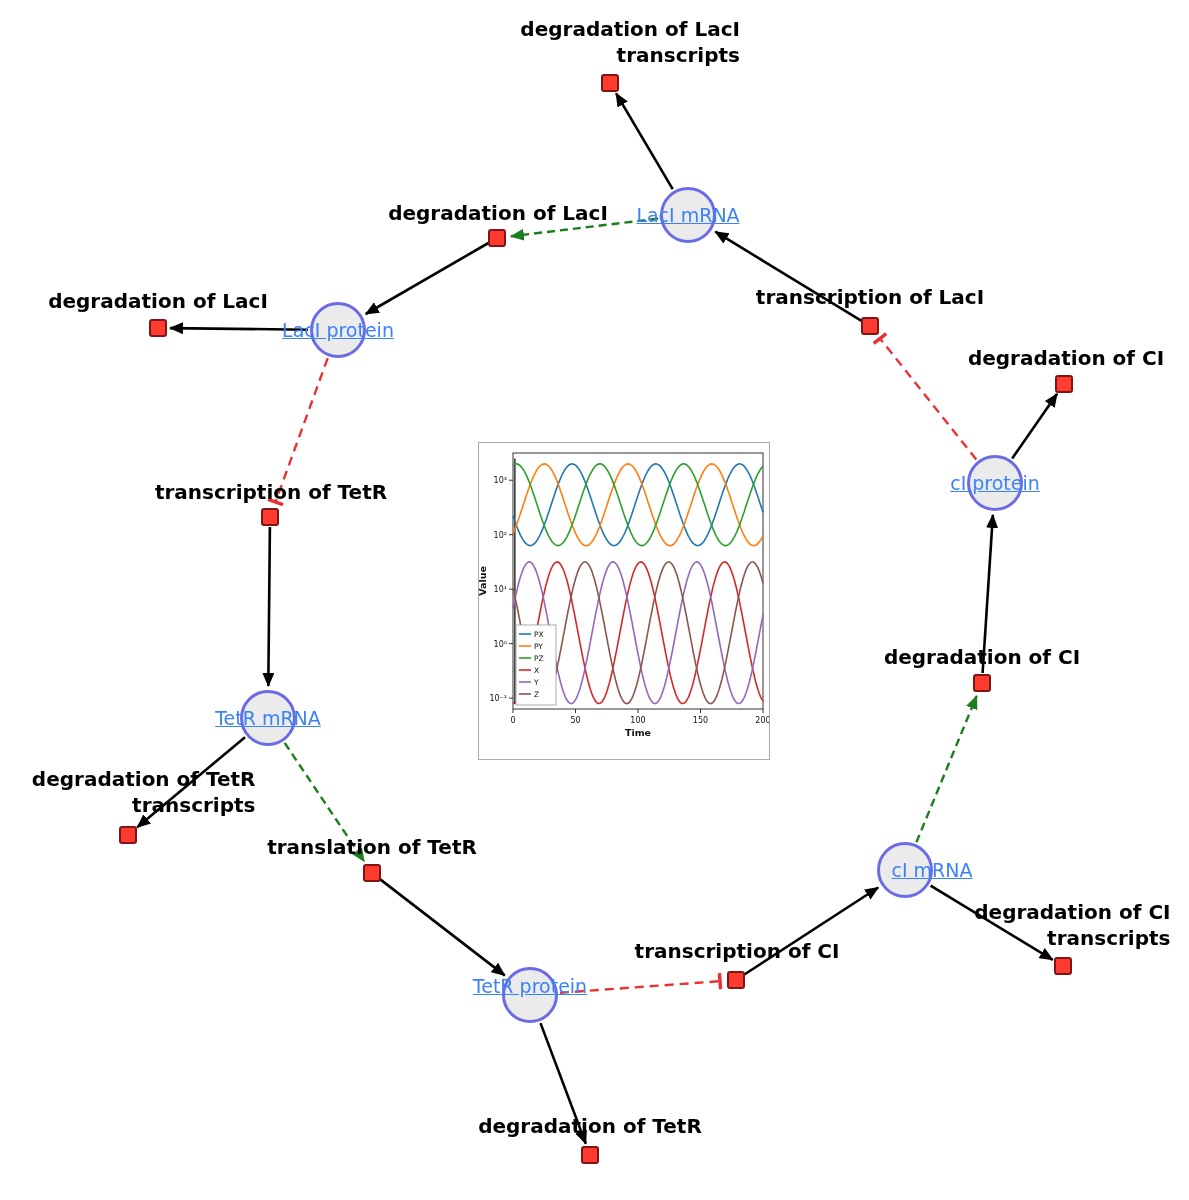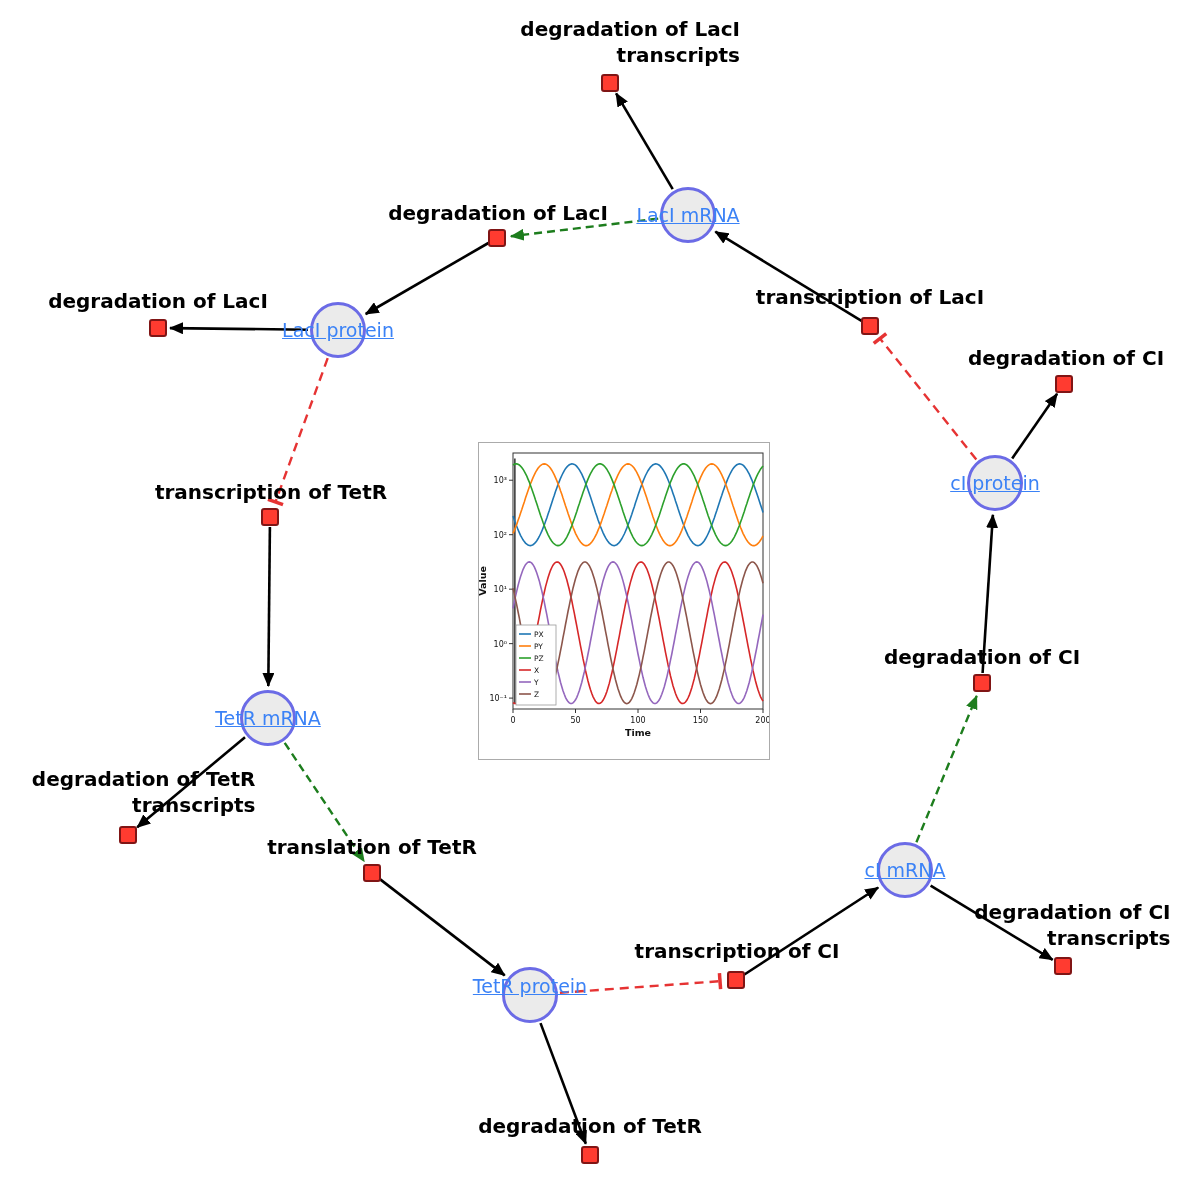--- a/index.html
+++ b/index.html
@@ -68,21 +68,21 @@
   <div class="sp-circle" style="left:338px;top:330px"></div>
   <div class="sp-label" style="left:338px;top:330px">LacI protein</div>
 
   <div class="sp-circle" style="left:268px;top:718px"></div>
   <div class="sp-label" style="left:268px;top:718px">TetR mRNA</div>
 
   <div class="sp-circle" style="left:530px;top:995px"></div>
   <div class="sp-label" style="left:530px;top:986px">TetR protein</div>
 
   <div class="sp-circle" style="left:905px;top:870px"></div>
-  <div class="sp-label" style="left:905px;top:870px">cI mRNA</div>
+  <div class="sp-label" style="left:932px;top:870px">cI mRNA</div>
 
   <div class="sp-circle" style="left:995px;top:483px"></div>
   <div class="sp-label" style="left:995px;top:483px">cI protein</div>
 
   <div class="rx" style="left:610px;top:83px"></div>
   <div class="rx" style="left:497px;top:238px"></div>
   <div class="rx" style="left:870px;top:326px"></div>
   <div class="rx" style="left:158px;top:328px"></div>
   <div class="rx" style="left:1064px;top:384px"></div>
   <div class="rx" style="left:270px;top:517px"></div>

